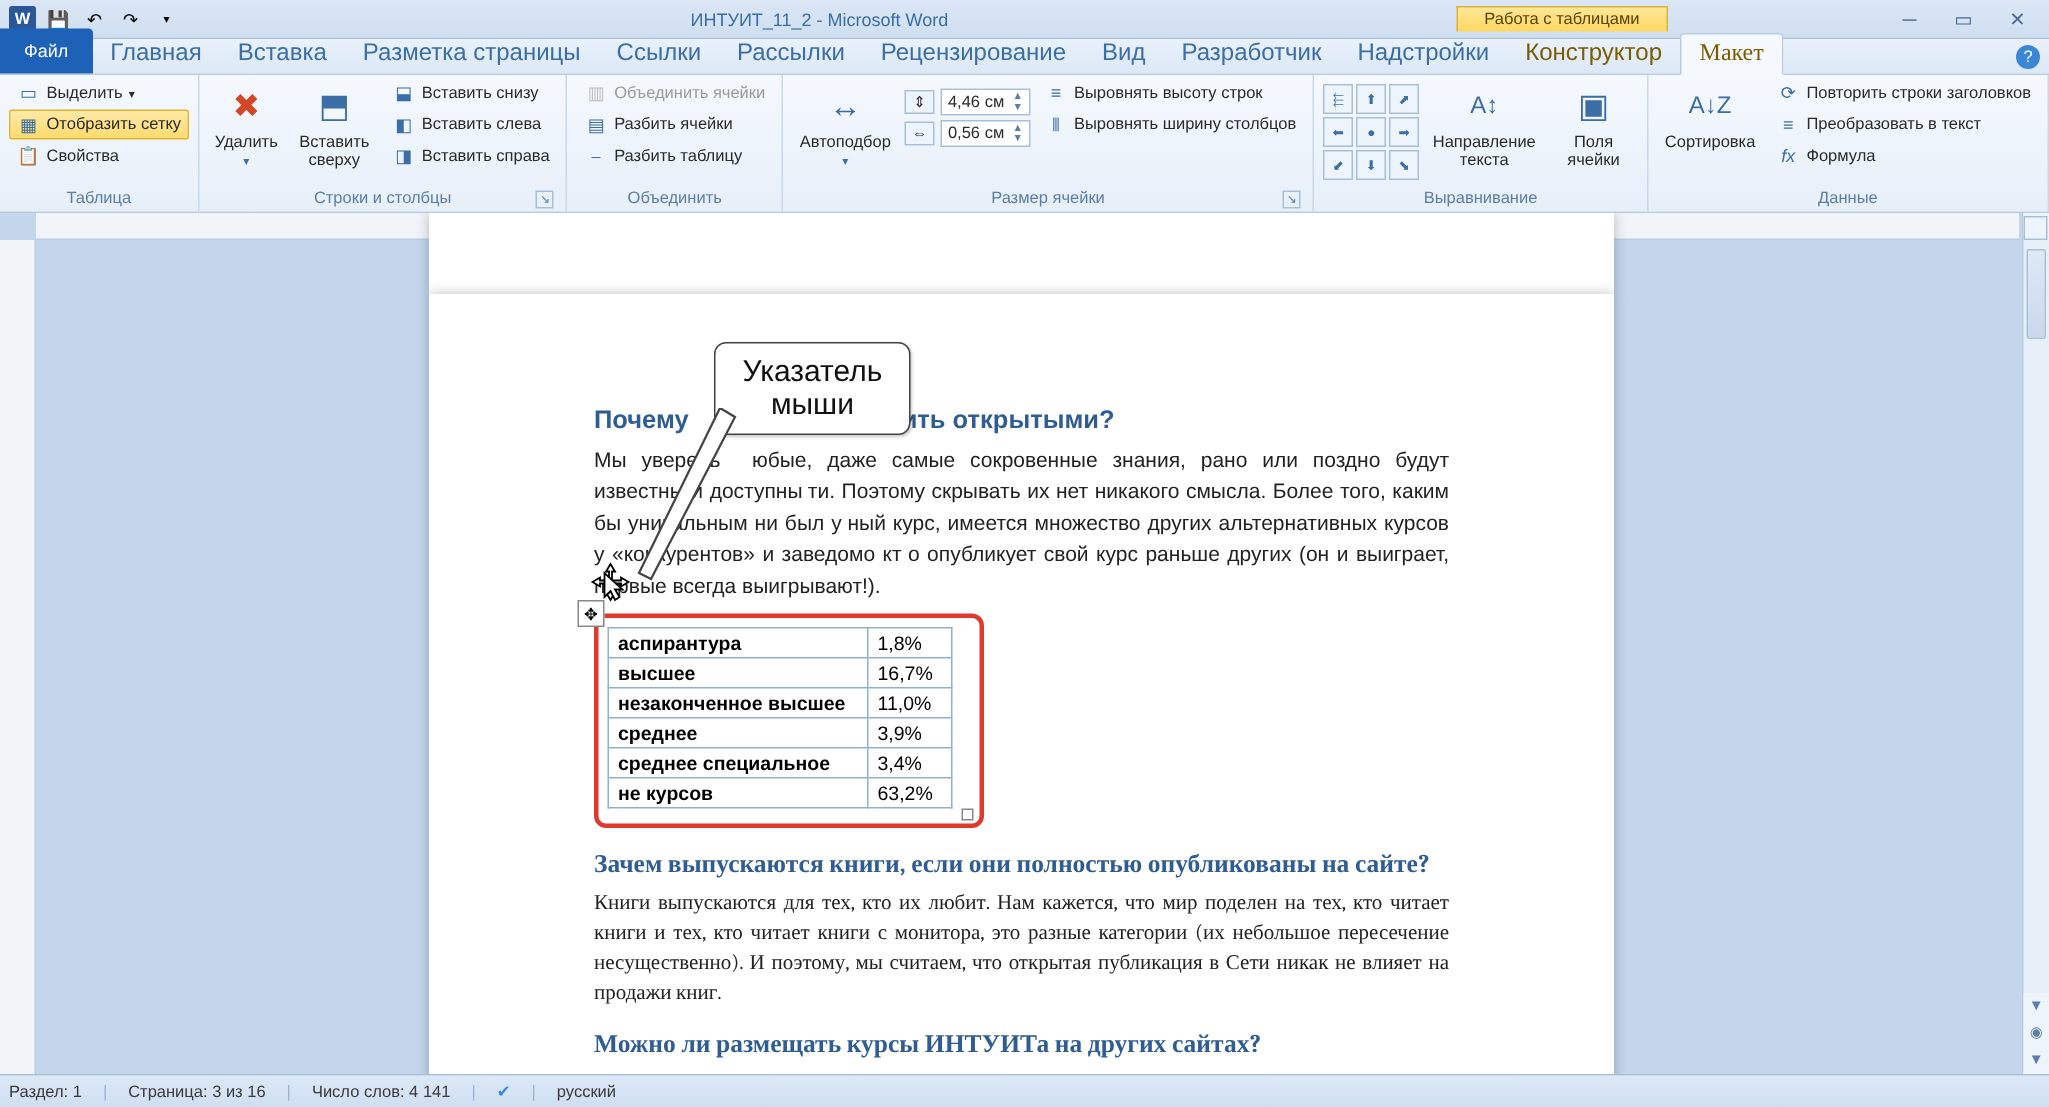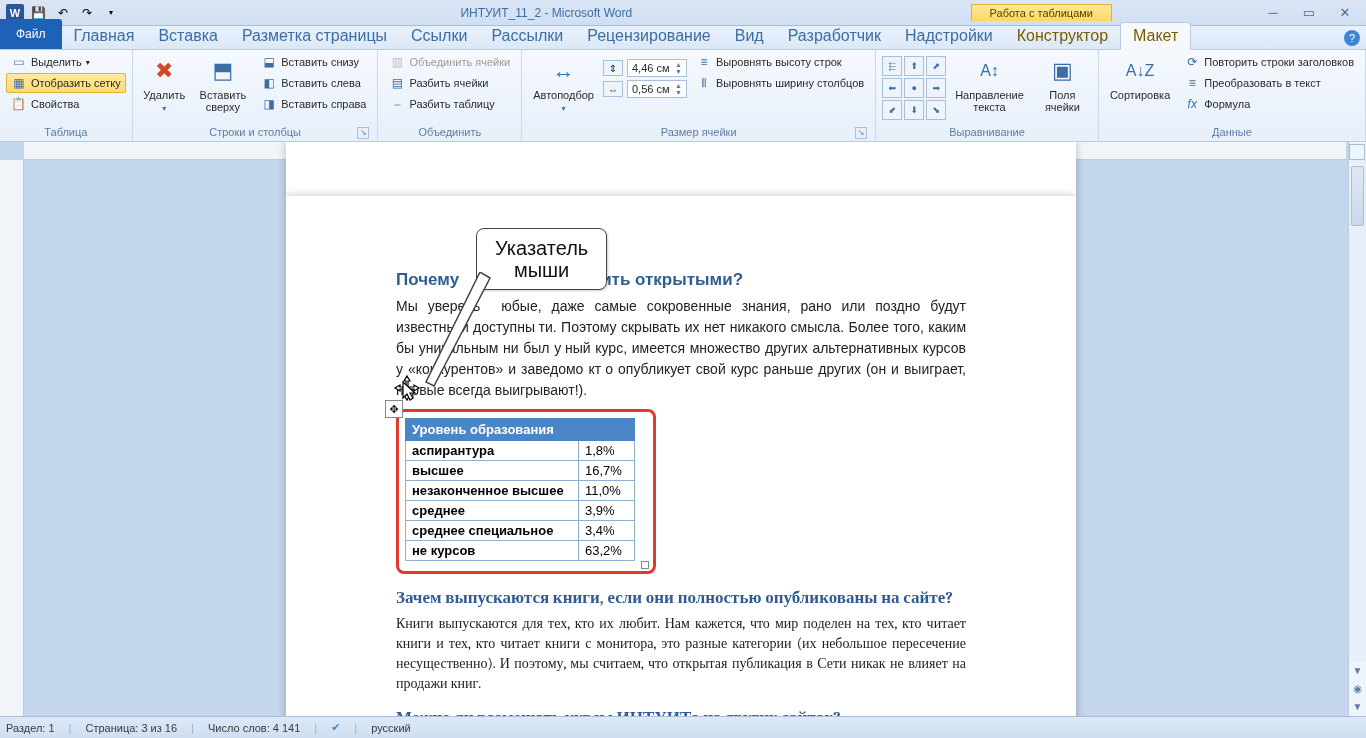--- a/index.html
+++ b/index.html
@@ -12,21 +12,21 @@
 .word-icon { width:18px; height:18px; background:#2b579a; color:#fff; font-weight:bold; font-size:11px; display:flex; align-items:center; justify-content:center; border-radius:2px;}
 .titlebar .title { flex:1; text-align:center; color:#3b6ea5; font-size:12px;}
 .contextual-tab { background:linear-gradient(#ffe799,#ffd760); padding:2px 18px; font-size:11px; color:#5a4200; border:1px solid #e0b52b; border-bottom:none;}
 .winbtns { display:flex; gap:14px; padding-right:10px; color:#4a6b94;}
 .winbtn { width:22px; text-align:center; font-size:13px; cursor:default;}
 
 
 .tabsrow { height:24px; background:linear-gradient(#e9f1fb,#dce8f7); display:flex; align-items:flex-end; padding-left:0; border-bottom:1px solid #b8cce0; position:relative;}
 .file-tab { background:#1e62b8; color:#fff; padding:8px 16px; font-size:12px; border-top-right-radius:3px;}
 .tab { padding:4px 12px; color:#3b6ea5; font-size:16px; }
-.tab.active { background:#f5f9fe; border:1px solid #b8cce0; border-bottom:1px solid #f5f9fe; margin-bottom:-1px; color:#3b6ea5; border-radius:3px 3px 0 0;}
+.tab.active { background:#f5f9fe; border:1px solid #b8cce0; border-bottom:1px solid #f5f9fe; margin-bottom:-1px; color:#3b6ea5; border-radius:3px 3px 0 0;font-family:Liberation Serif, serif;}
 .tab.contextual { color:#7b5c00; }
 .tab.contextual.active { background:#f5f9fe;}
 .help-icon { position:absolute; right:6px; top:4px; width:16px; height:16px; background:#3b87d6; color:#fff; border-radius:50%; font-size:11px; text-align:center; line-height:16px;}
 
 
 .ribbon { height:92px; background:linear-gradient(#f5f9fe,#e7eff9); display:flex; border-bottom:1px solid #b8cce0;}
 .group { border-right:1px solid #c9d8ea; padding:2px 6px 0 6px; display:flex; flex-direction:column; position:relative;}
 .group-body { flex:1; display:flex; align-items:flex-start; gap:4px;}
 .group-label { text-align:center; font-size:11px; color:#5a7ea8; padding:2px 0 3px 0; position:relative;}
 .dialog-launcher { position:absolute; right:2px; bottom:2px; width:12px; height:12px; border:1px solid #a9bfd8; font-size:8px; line-height:10px; text-align:center; color:#5a7ea8;}
@@ -324,23 +324,20 @@
         <span>Мы уверень</span><span style="visibility:hidden;">ххх</span><span>юбые, даже самые сокровенные знания, рано или поздно будут известны и доступны</span>
         <span>ти. Поэтому скрывать их нет никакого смысла. Более того, каким бы уникальным ни был у</span>
         <span>ный курс, имеется множество других альтернативных курсов у «конкурентов» и заведомо кт</span>
         <span>о опубликует свой курс раньше других (он и выиграет, первые всегда выигрывают!).</span>
       </div>
 
       <div class="hl-box">
         <div class="move-handle">✥</div>
         <table class="w-table">
           <tbody>
-              <tr>
-                <th colspan="2">Уровень образования</th>
-              </tr>
           <tr>
                 <td>аспирантура</td>
                 <td>1,8%</td>
               </tr>
           <tr>
                 <td>высшее</td>
                 <td>16,7%</td>
               </tr>
           <tr>
                 <td>незаконченное высшее</td>

